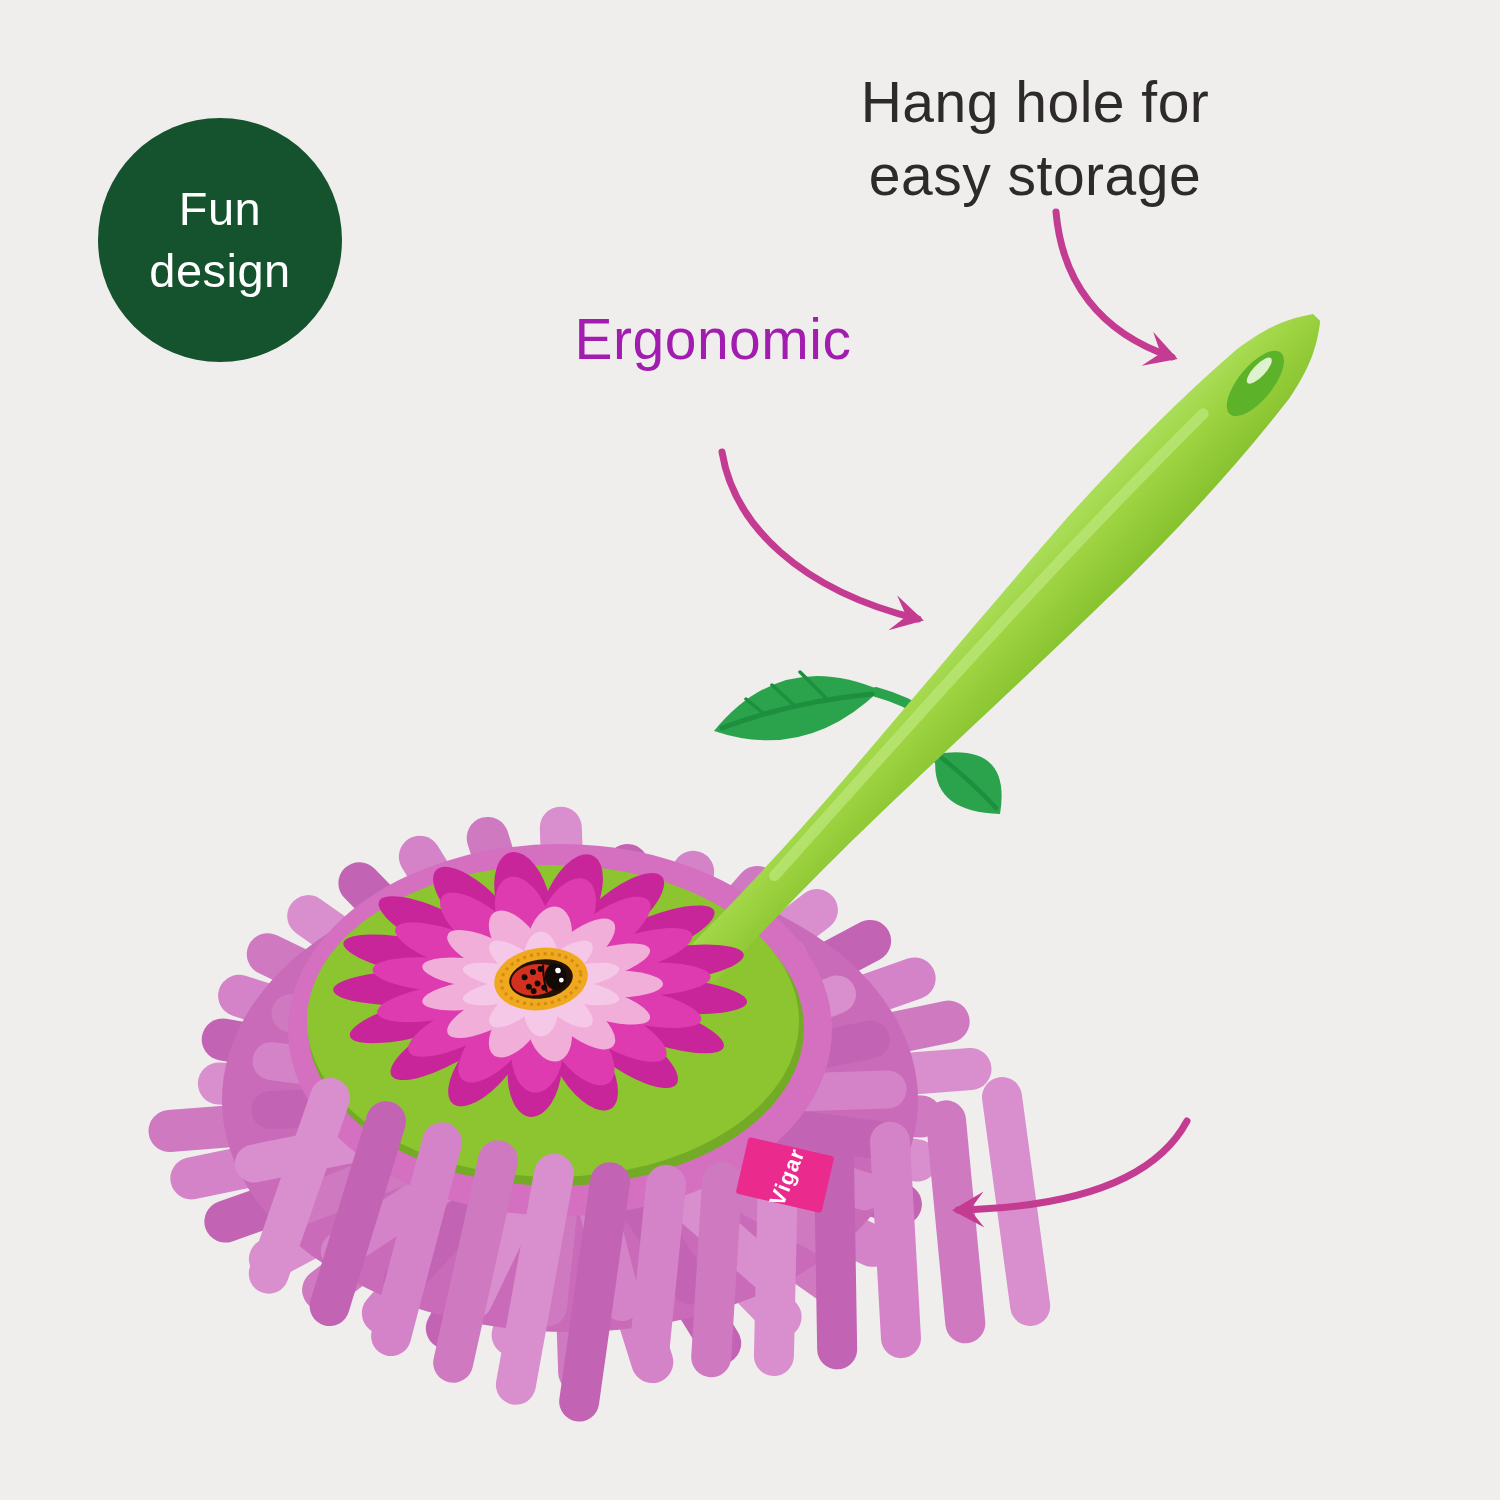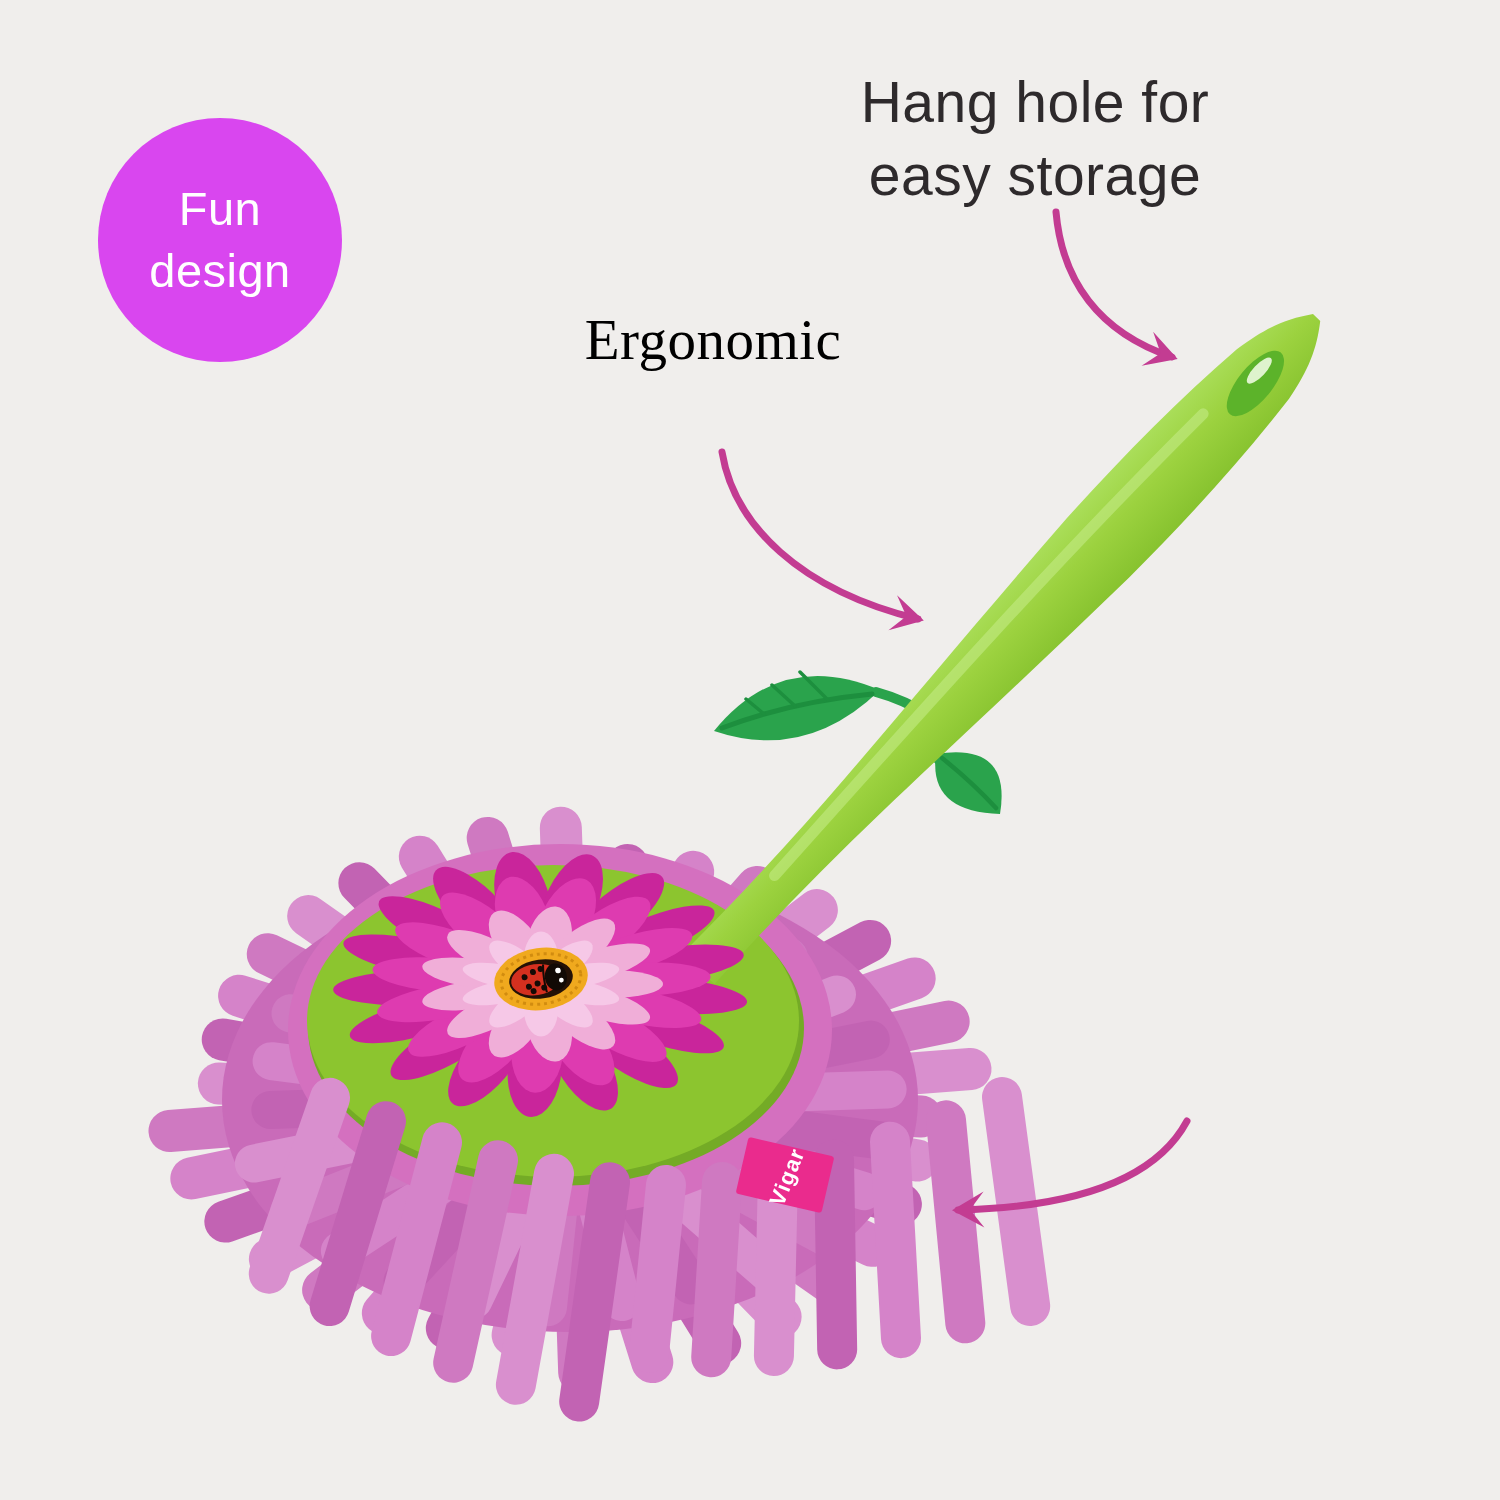--- a/index.html
+++ b/index.html
@@ -35,31 +35,31 @@
     font-size:47px;line-height:62px;
     font-weight:500;letter-spacing:0.5px;
   }
   svg#scene{position:absolute;left:0;top:0;}
 </style>
 </head>
 <body>
 
 <div class="stage" style="background: rgb(240, 238, 236);">
 
-  <div class="badge" style="background: #d946ef; color: rgb(255, 255, 255);">
+  <div class="badge" style="background: #14532d; color: rgb(255, 255, 255);">
     <span>Fun</span>
     <span>design</span>
   </div>
 
   <div class="label" id="label-hang" style="color: rgb(46, 42, 44); margin-top: 9px;">
     <span>Hang hole for</span>
     <span>easy storage</span>
   </div>
 
-  <div class="label" id="label-ergo" style="color: #000000; font-family: Liberation Serif, serif;">
+  <div class="label" id="label-ergo" style="color: #a21caf;">
     <span>Ergonomic</span>
   </div>
 
 
   <svg id="scene" width="1500" height="1500" viewBox="0 0 1500 1500">
       <defs>
         <linearGradient id="handleGrad" gradientUnits="userSpaceOnUse" x1="0" y1="-46" x2="0" y2="46">
           <stop offset="0%" stop-color="#86c22e"></stop>
           <stop offset="55%" stop-color="#9cd23f"></stop>
           <stop offset="100%" stop-color="#abdf5c"></stop>

